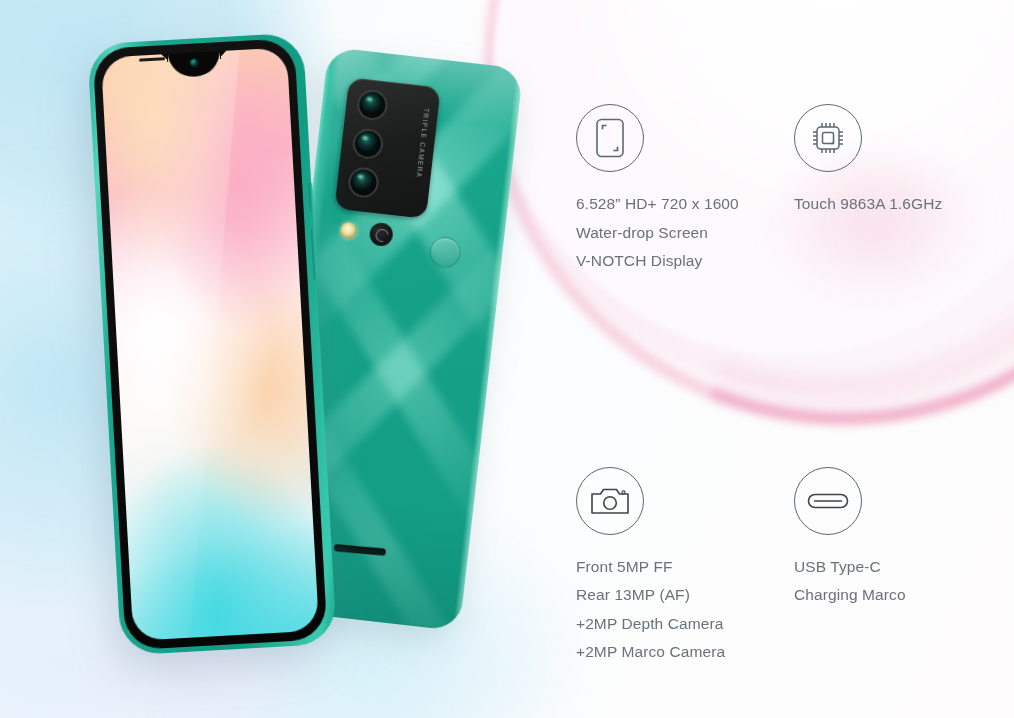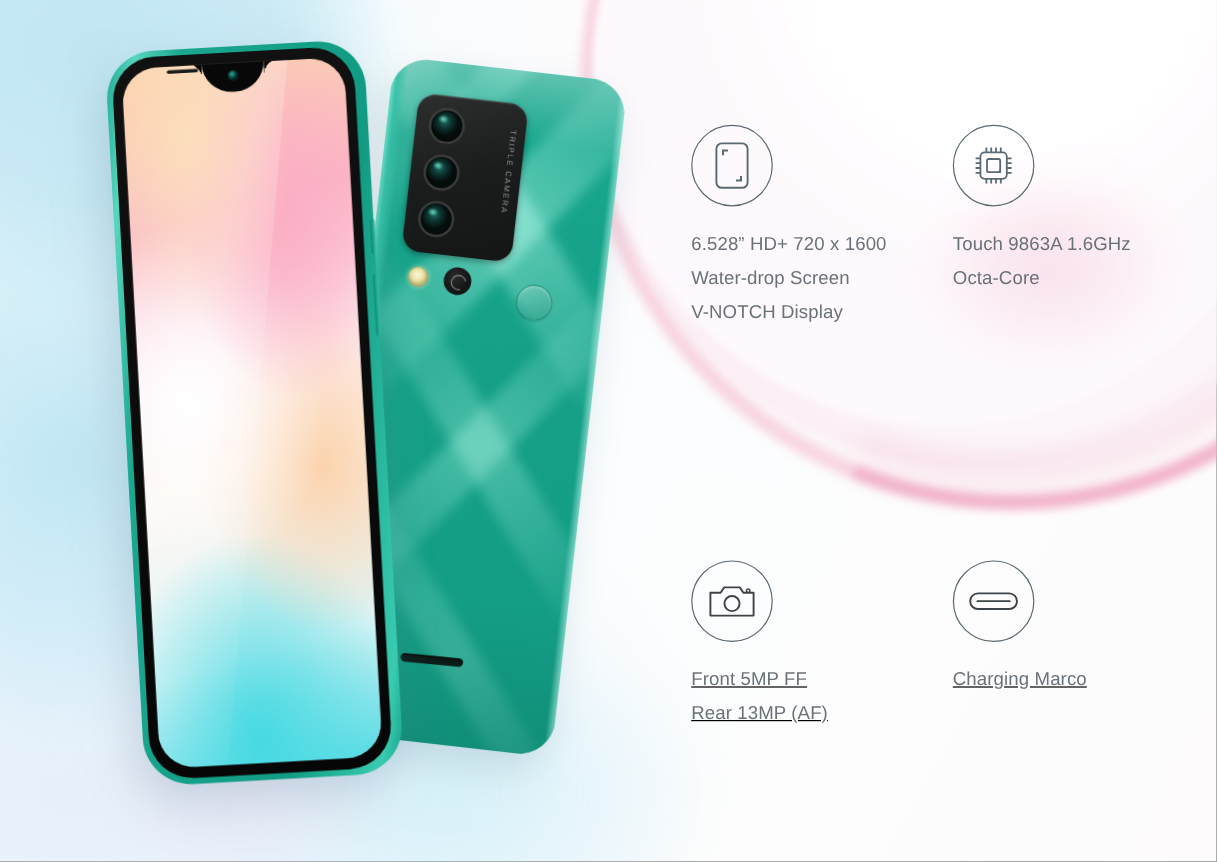--- a/index.html
+++ b/index.html
@@ -11,21 +11,21 @@
     overflow: hidden;
     background: #ffffff;
     font-family: "Liberation Sans", "DejaVu Sans", sans-serif;
   }
 
   #banner {
     position: relative;
     width: 1014px;
     height: 718px;
     overflow: hidden;
-    background: #000000;
+    background: #86efac;
   }
 
   
   .bg-layer { position: absolute; inset: 0; overflow: hidden; }
 
   .bg-base {
     position: absolute; inset: 0;
     background:
       radial-gradient(115% 95% at 88% 4%,  #ffffff 0%, #fdfcfd 32%, rgba(253,250,252,0) 62%),
       radial-gradient(90% 80% at 6% 92%,  #e6f0fb 0%, rgba(234,243,252,0) 60%),
@@ -324,21 +324,21 @@
     pointer-events: none;
   }
 
   
   .specs {
     position: absolute;
     left: 576px; top: 104px;
     width: 420px;
   }
   .spec-row { display: flex; }
-  .spec-row.row2 { margin-top: 191px; text-decoration: underline; }
+  .spec-row.row2 { margin-top: 191px; }
   .spec-cell { width: 218px; }
   .spec-cell.narrow { width: 202px; }
 
   .spec-icon {
     width: 68px; height: 68px;
     border-radius: 50%;
     border: 1.5px solid #5a6a72;
     display: flex;
     align-items: center;
     justify-content: center;
@@ -446,50 +446,52 @@
             <rect x="14.5" y="14.5" width="11" height="11" rx="1.5"></rect>
             <path d="M23 25.5h2.5V23" stroke-width="1.4"></path>
             <path d="M14 9V5M18 9V5M22 9V5M26 9V5"></path>
             <path d="M14 35v-4M18 35v-4M22 35v-4M26 35v-4"></path>
             <path d="M9 14H5M9 18H5M9 22H5M9 26H5"></path>
             <path d="M35 14h-4M35 18h-4M35 22h-4M35 26h-4"></path>
           </svg>
         </div>
         <div class="spec-lines">
           <p>Touch 9863A 1.6GHz</p>
-          <p>Octa-Core</p>
         </div>
       </div>
 
     </div>
 
     <div class="spec-row row2">
 
       <div class="spec-cell">
         <div class="spec-icon">
           <svg width="40" height="32" viewBox="0 0 40 32" fill="none" stroke="#3e4448" stroke-width="1.6">
             <path d="M2 9h8.5l3-4.5h13L29.5 9H38v19H2V9z" stroke-linejoin="round"></path>
             <circle cx="20" cy="18" r="6.3"></circle>
             <circle cx="33.5" cy="7.3" r="1.5" stroke-width="1.2"></circle>
           </svg>
         </div>
         <div class="spec-lines">
           <p>Front 5MP FF</p>
           <p>Rear 13MP (AF)</p>
+          <p>+2MP Depth Camera</p>
+          <p>+2MP Marco Camera</p>
         </div>
       </div>
 
       <div class="spec-cell narrow">
         <div class="spec-icon">
           <svg width="42" height="20" viewBox="0 0 42 20" fill="none" stroke="#3e4448" stroke-width="1.6">
             <rect x="1.5" y="3.5" width="39" height="13" rx="6.5"></rect>
             <path d="M7.5 10h27" stroke-width="1.5" stroke-linecap="round"></path>
           </svg>
         </div>
         <div class="spec-lines">
+          <p>USB Type-C</p>
           <p>Charging Marco</p>
         </div>
       </div>
 
     </div>
 
   </div>
 
 </div>
 

